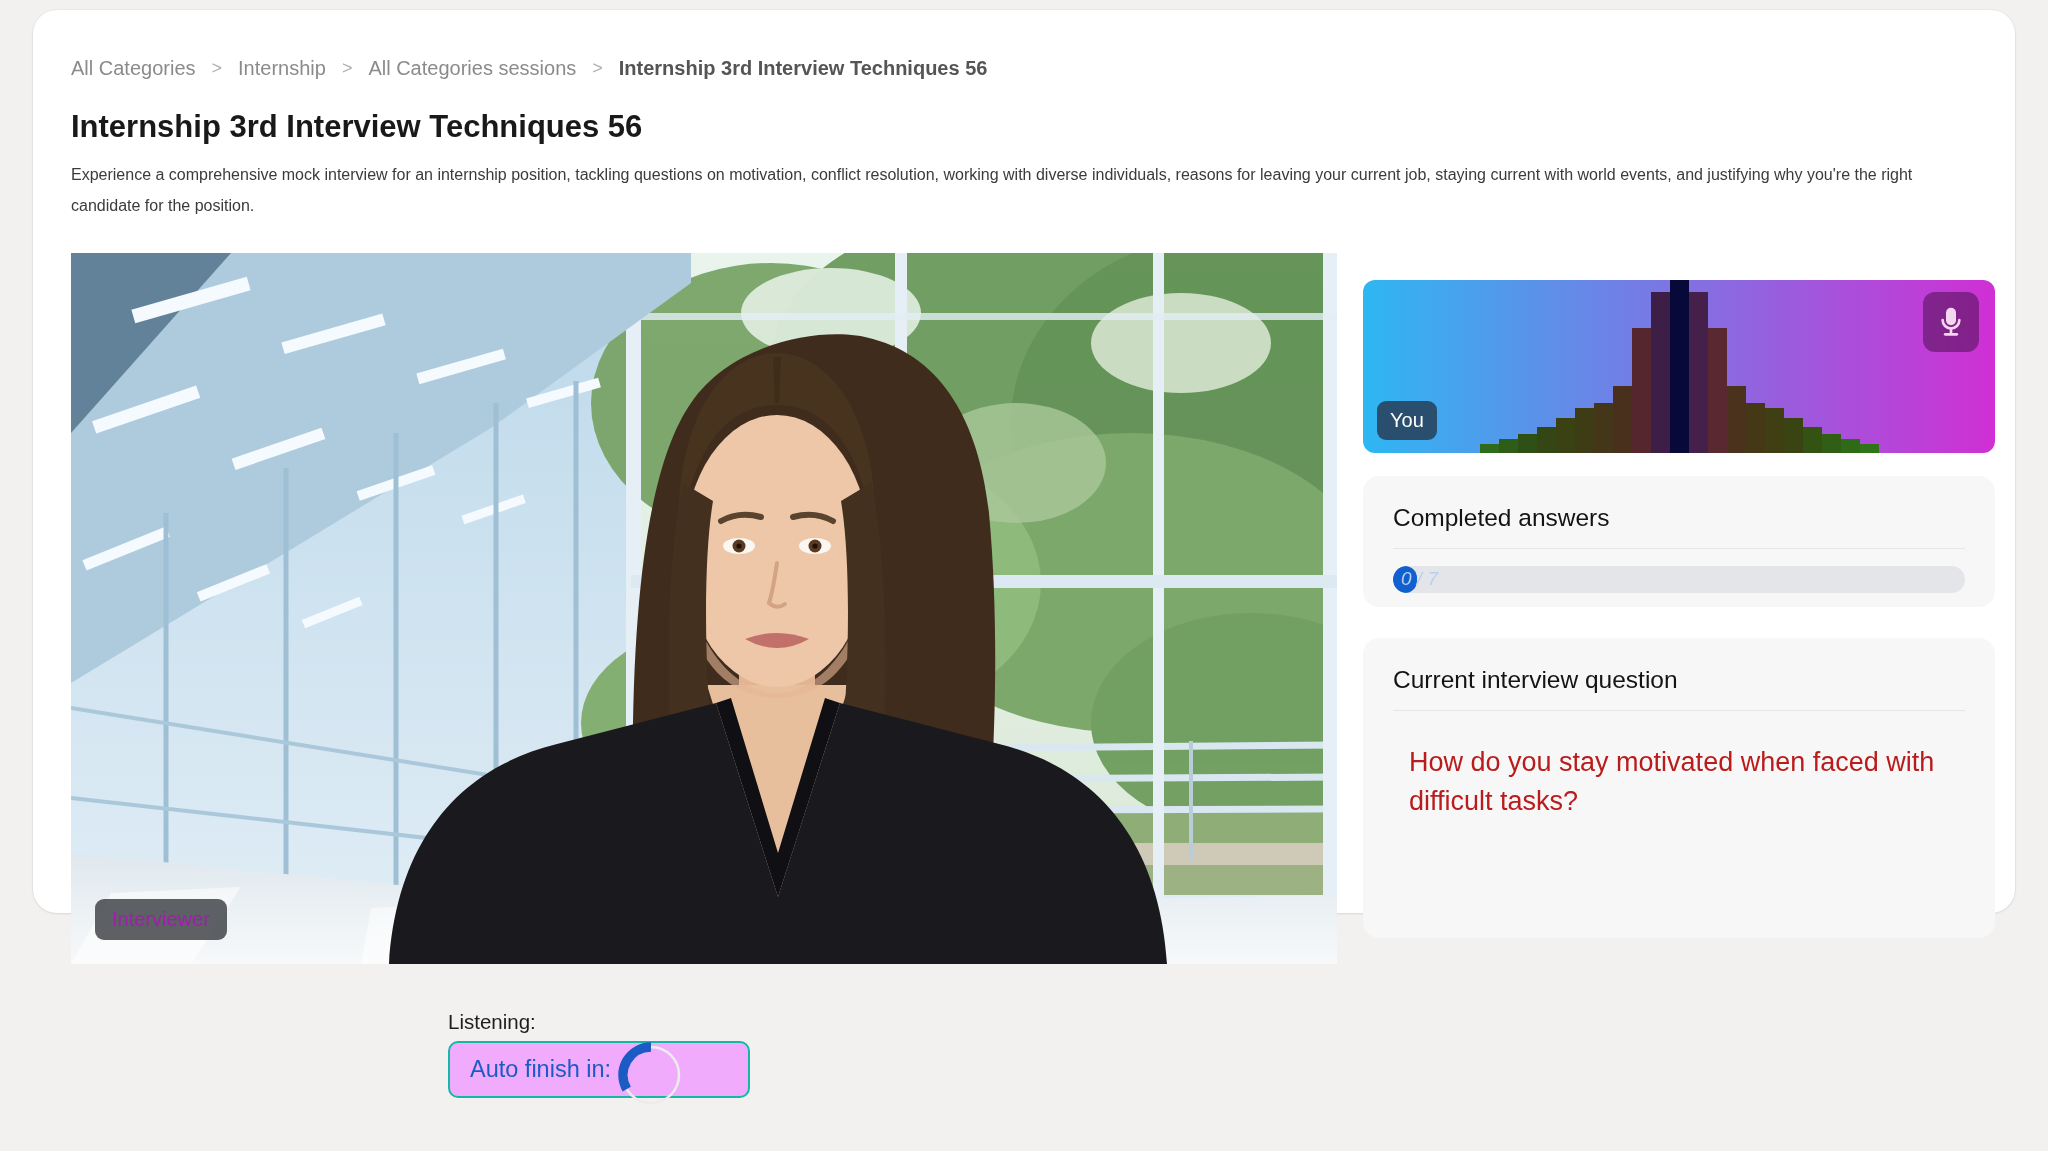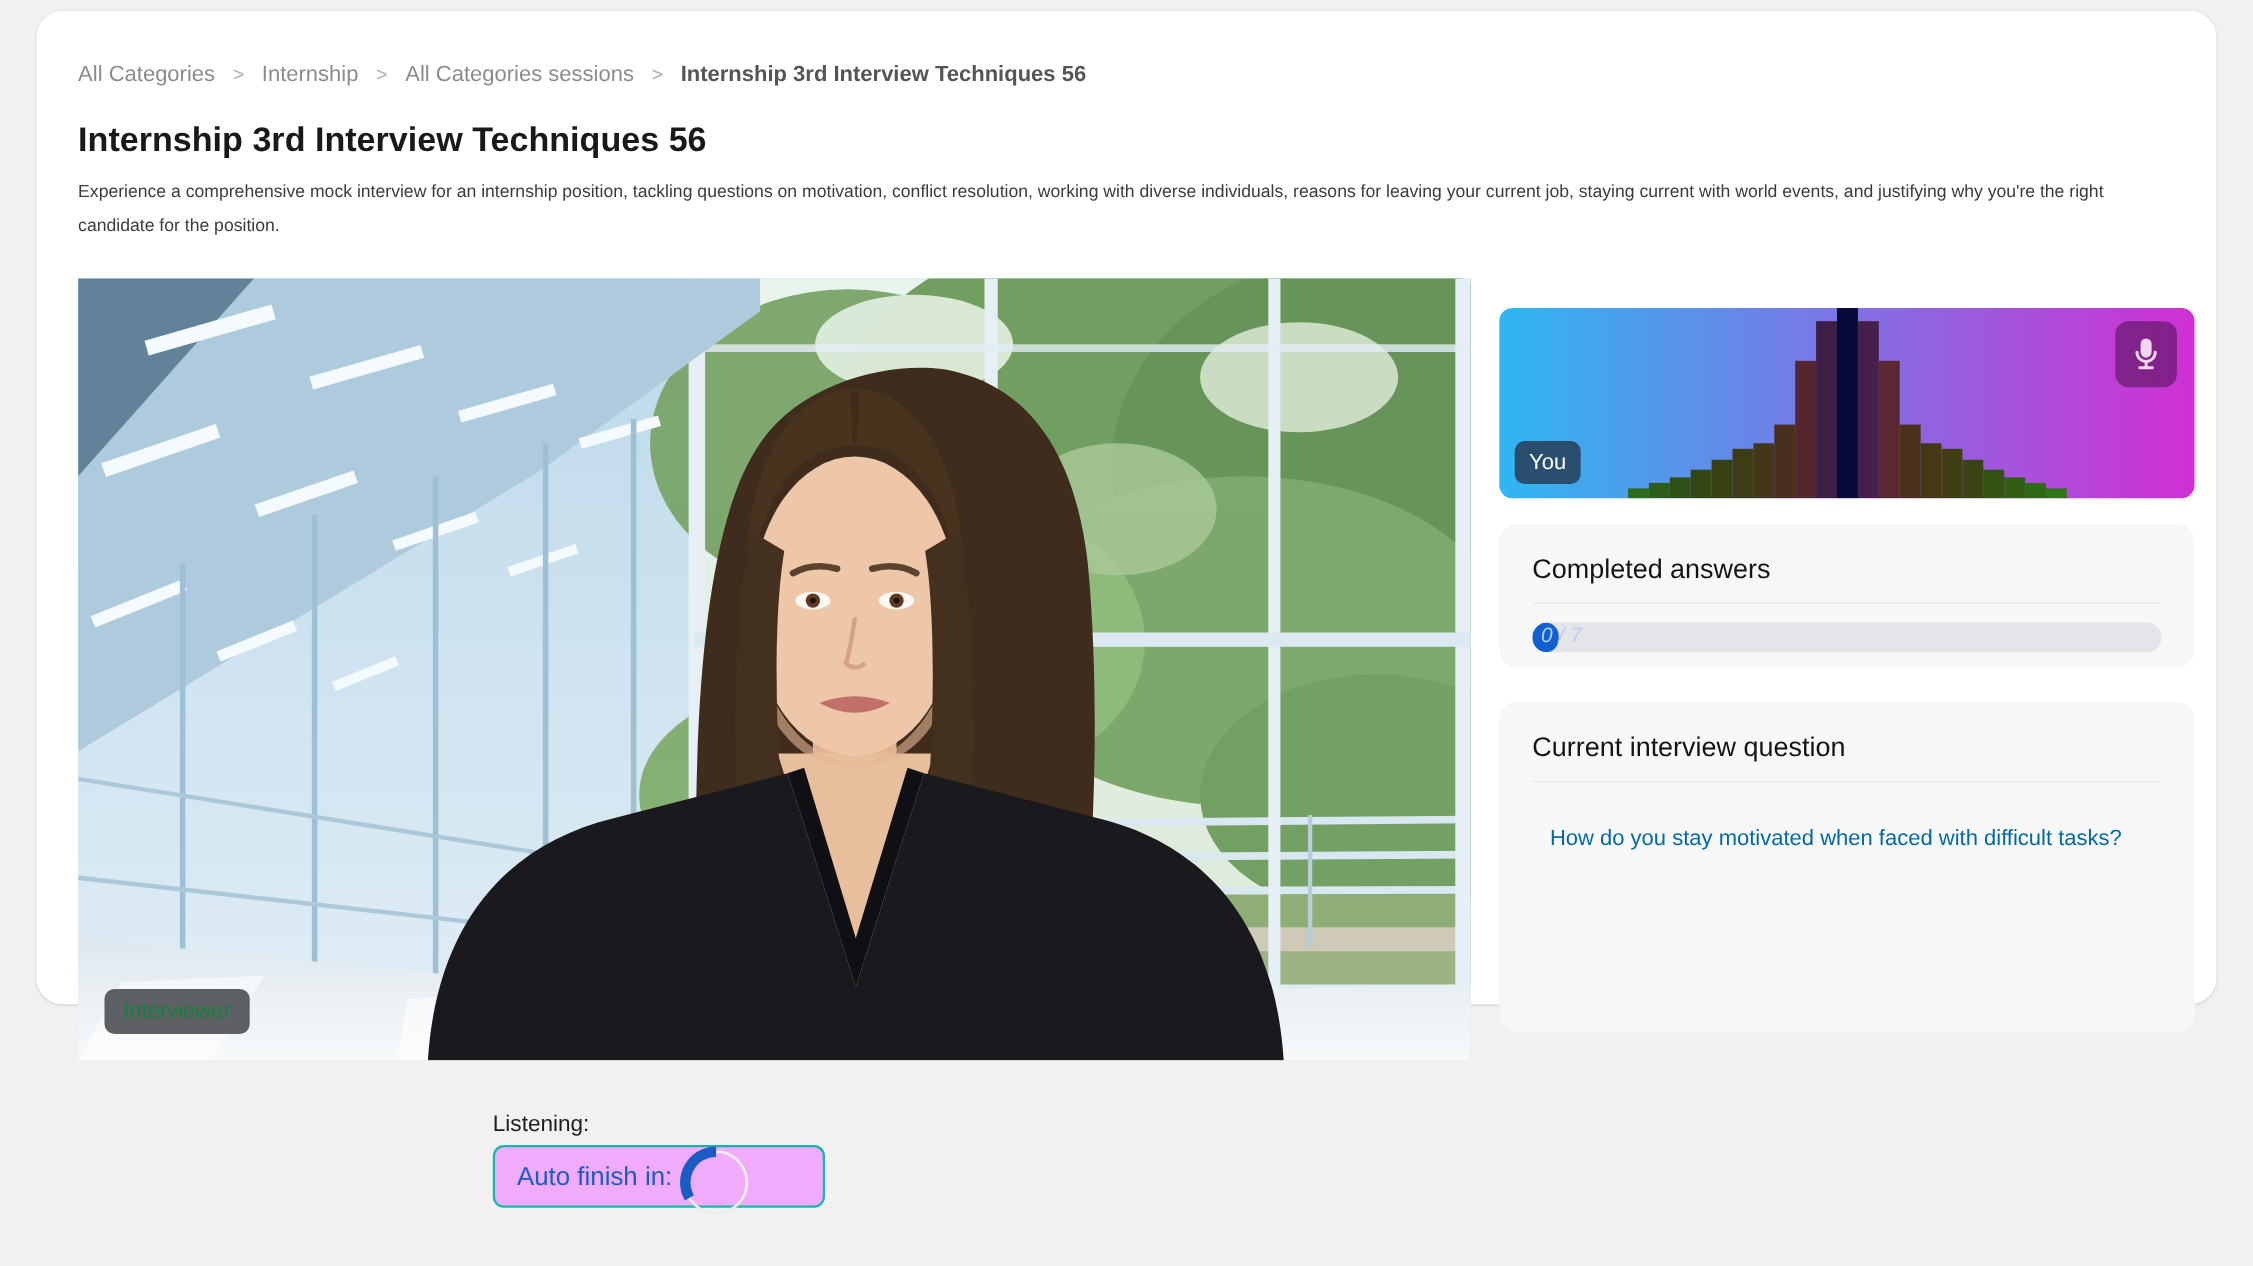--- a/index.html
+++ b/index.html
@@ -23,21 +23,21 @@
   .breadcrumb .current { color:#555; font-weight:700; }
   
   .page-title { margin-top:26px; font-size:31px; font-weight:700; color:#191919; line-height:40px; }
   .page-desc  { margin-top:12px; font-size:16px; color:#3b3b3b; line-height:31px; max-width:1860px; }
   
   .main-row { display:flex; margin-top:32px; gap:26px; }
   .video-box { position:relative; width:1266px; height:711px; overflow:hidden; background:#dbe9f2; flex:none; }
   .video-box svg.scene { display:block; width:100%; height:100%; }
   .interviewer-badge {
     position:absolute; left:24px; bottom:24px;
-    background:rgba(72,74,78,0.88); color:#15803d; font-size:20px;
+    background:rgba(72,74,78,0.88); color:#a21caf; font-size:20px;
     padding:9px 17px; border-radius:9px;margin-top:37px;
   }
   
   .right-col { width:632px; flex:none; }
   .you-panel {
     position:relative; height:173px; border-radius:12px; overflow:hidden;margin-top:27px;
   }
   .bars-wrap {
     position:absolute; left:0; right:0; bottom:0; height:100%;
     display:flex; align-items:flex-end; justify-content:center;
@@ -65,21 +65,21 @@
     background:#e3e5e9; overflow:hidden;
   }
   .progress-fill {
     position:absolute; left:0; top:0; bottom:0; width:24px;
     background:#1060d0; border-radius:14px;
   }
   .progress-text {
     position:absolute; left:8px; top:2px; font-size:19px; font-style:italic;
     color:#b9cef2;
   }
-  .question-text { margin-top:32px; margin-left:16px; font-size:20px; color:#0369a1; line-height:39px; max-width:540px; }
+  .question-text { margin-top:32px; margin-left:16px; font-size:27px; color:#b91c1c; line-height:39px; max-width:540px; }
   
   .bottom-controls { display:flex; gap:58px; padding-left:377px; margin-top:46px; }
   .ctl-label { font-size:20.5px; color:#1e1e1e; height:26px; }
   .btn-row { display:flex; gap:13px; margin-top:7px; }
   .icon-btn {
     width:60px; height:51px; background:#fff; border:2px solid #1d5bc4;
     border-radius:10px; display:flex; align-items:center; justify-content:center;
     cursor:pointer;
   }
   .auto-btn {

